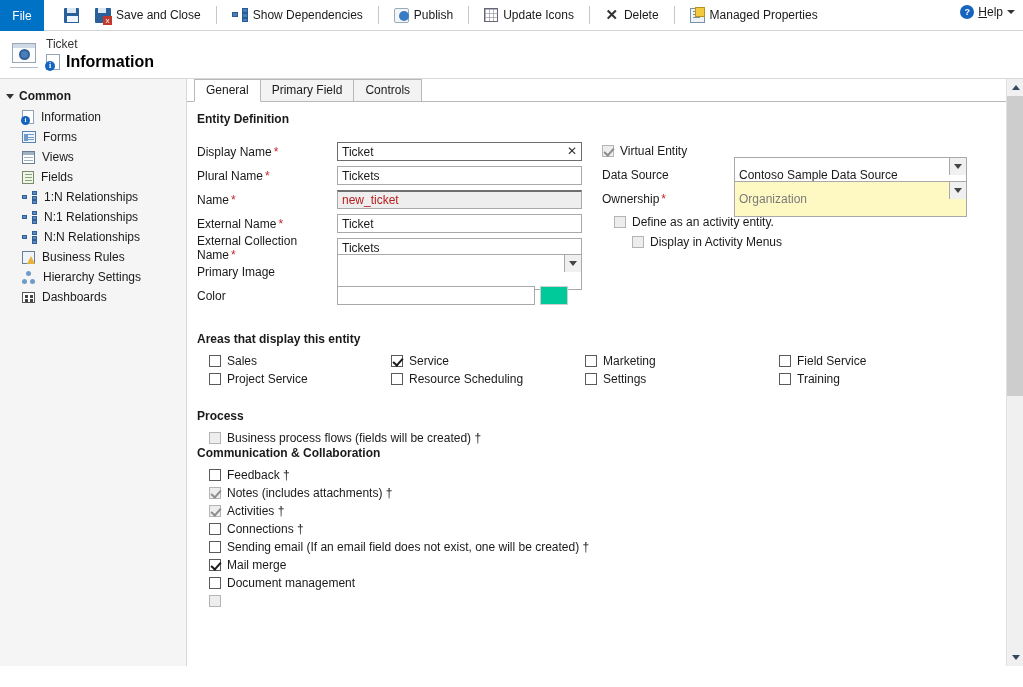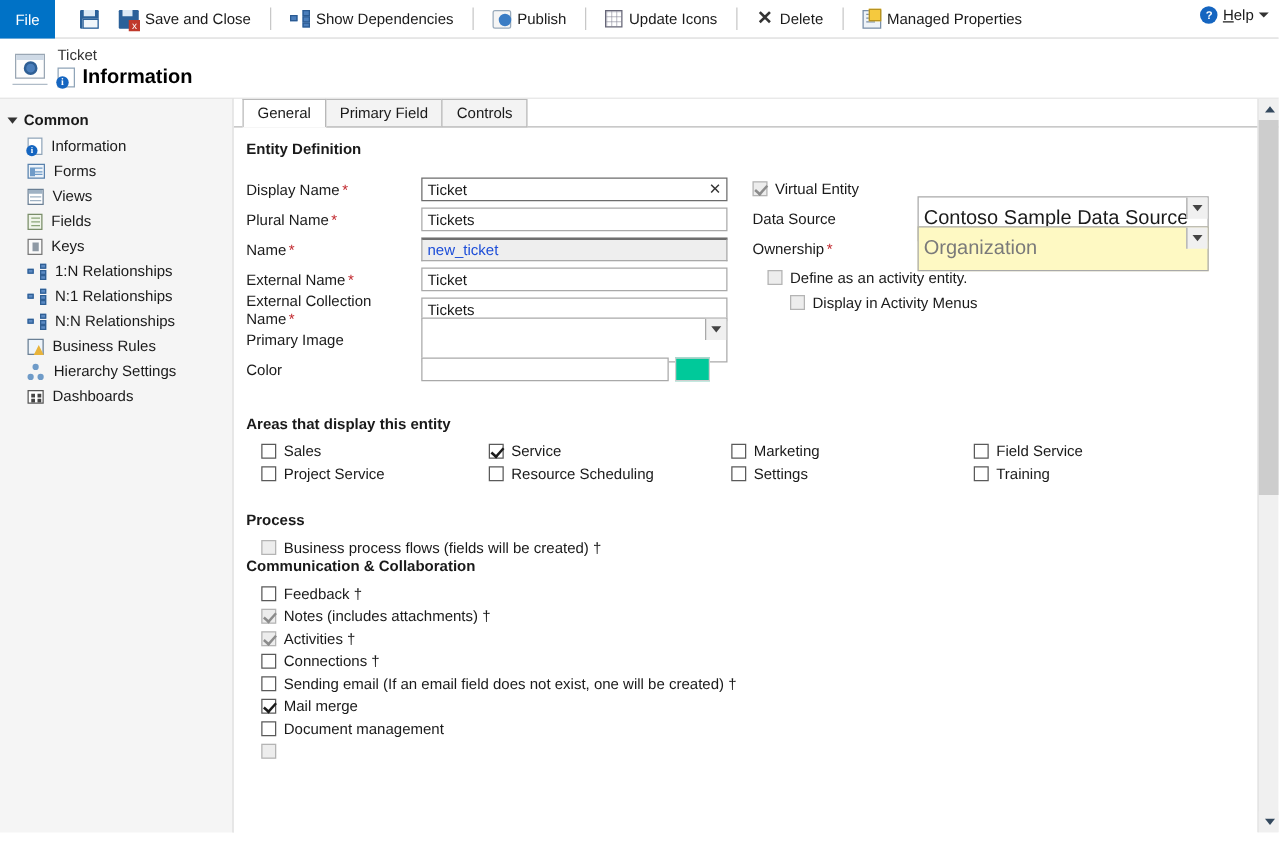--- a/index.html
+++ b/index.html
@@ -393,37 +393,37 @@
     color: #1a1a1a;
     background: #ffffff;
     outline: none;
   }
   .inp.focused {
     border: 1px solid #6c6c6c;
     padding-right: 18px;
   }
   .inp.readonly {
     background: #eeeeee;
-    color: #1d4ed8;
+    color: #b91c1c;
     border: 1px solid #a9a9a9;
     border-top: 2px solid #6f6f6f;
   }
   .clear-x {
     position: absolute; right: 5px; top: 2px;
     font-size: 12px; color: #333; cursor: pointer;
     line-height: 14px;
   }
 
   .sel {
     width: 100%; height: 36px;
     border: 1px solid #a9a9a9;
     background: #ffffff;
     display: flex; align-items: center;
     padding-left: 4px;
-    font-size: 16px;
+    font-size: 12px;
     position: relative;
     cursor: pointer;
   }
   .sel.disabled { background: #fef9c3; color: #7a7a7a; }
   .sel .arrow {
     position: absolute; right: 0; top: 0;
     width: 17px; height: 17px;
     background: #f0f0f0;
     border-left: 1px solid #a9a9a9;
     display: flex; align-items: center; justify-content: center;
@@ -638,24 +638,20 @@
     </div>
     <div class="side-item">
       <span class="side-ico si-views"></span>
       <span>Views</span>
     </div>
     <div class="side-item">
       <span class="side-ico si-fields"></span>
       <span>Fields</span>
     </div>
     <div class="side-item">
-      <span class="side-ico si-keys"></span>
-      <span>Keys</span>
-    </div>
-    <div class="side-item">
       <span class="side-ico si-rel">
           <i></i>
           <i></i>
           <i></i>
           <i></i>
         </span>
       <span>1:N Relationships</span>
     </div>
     <div class="side-item">
       <span class="side-ico si-rel">

